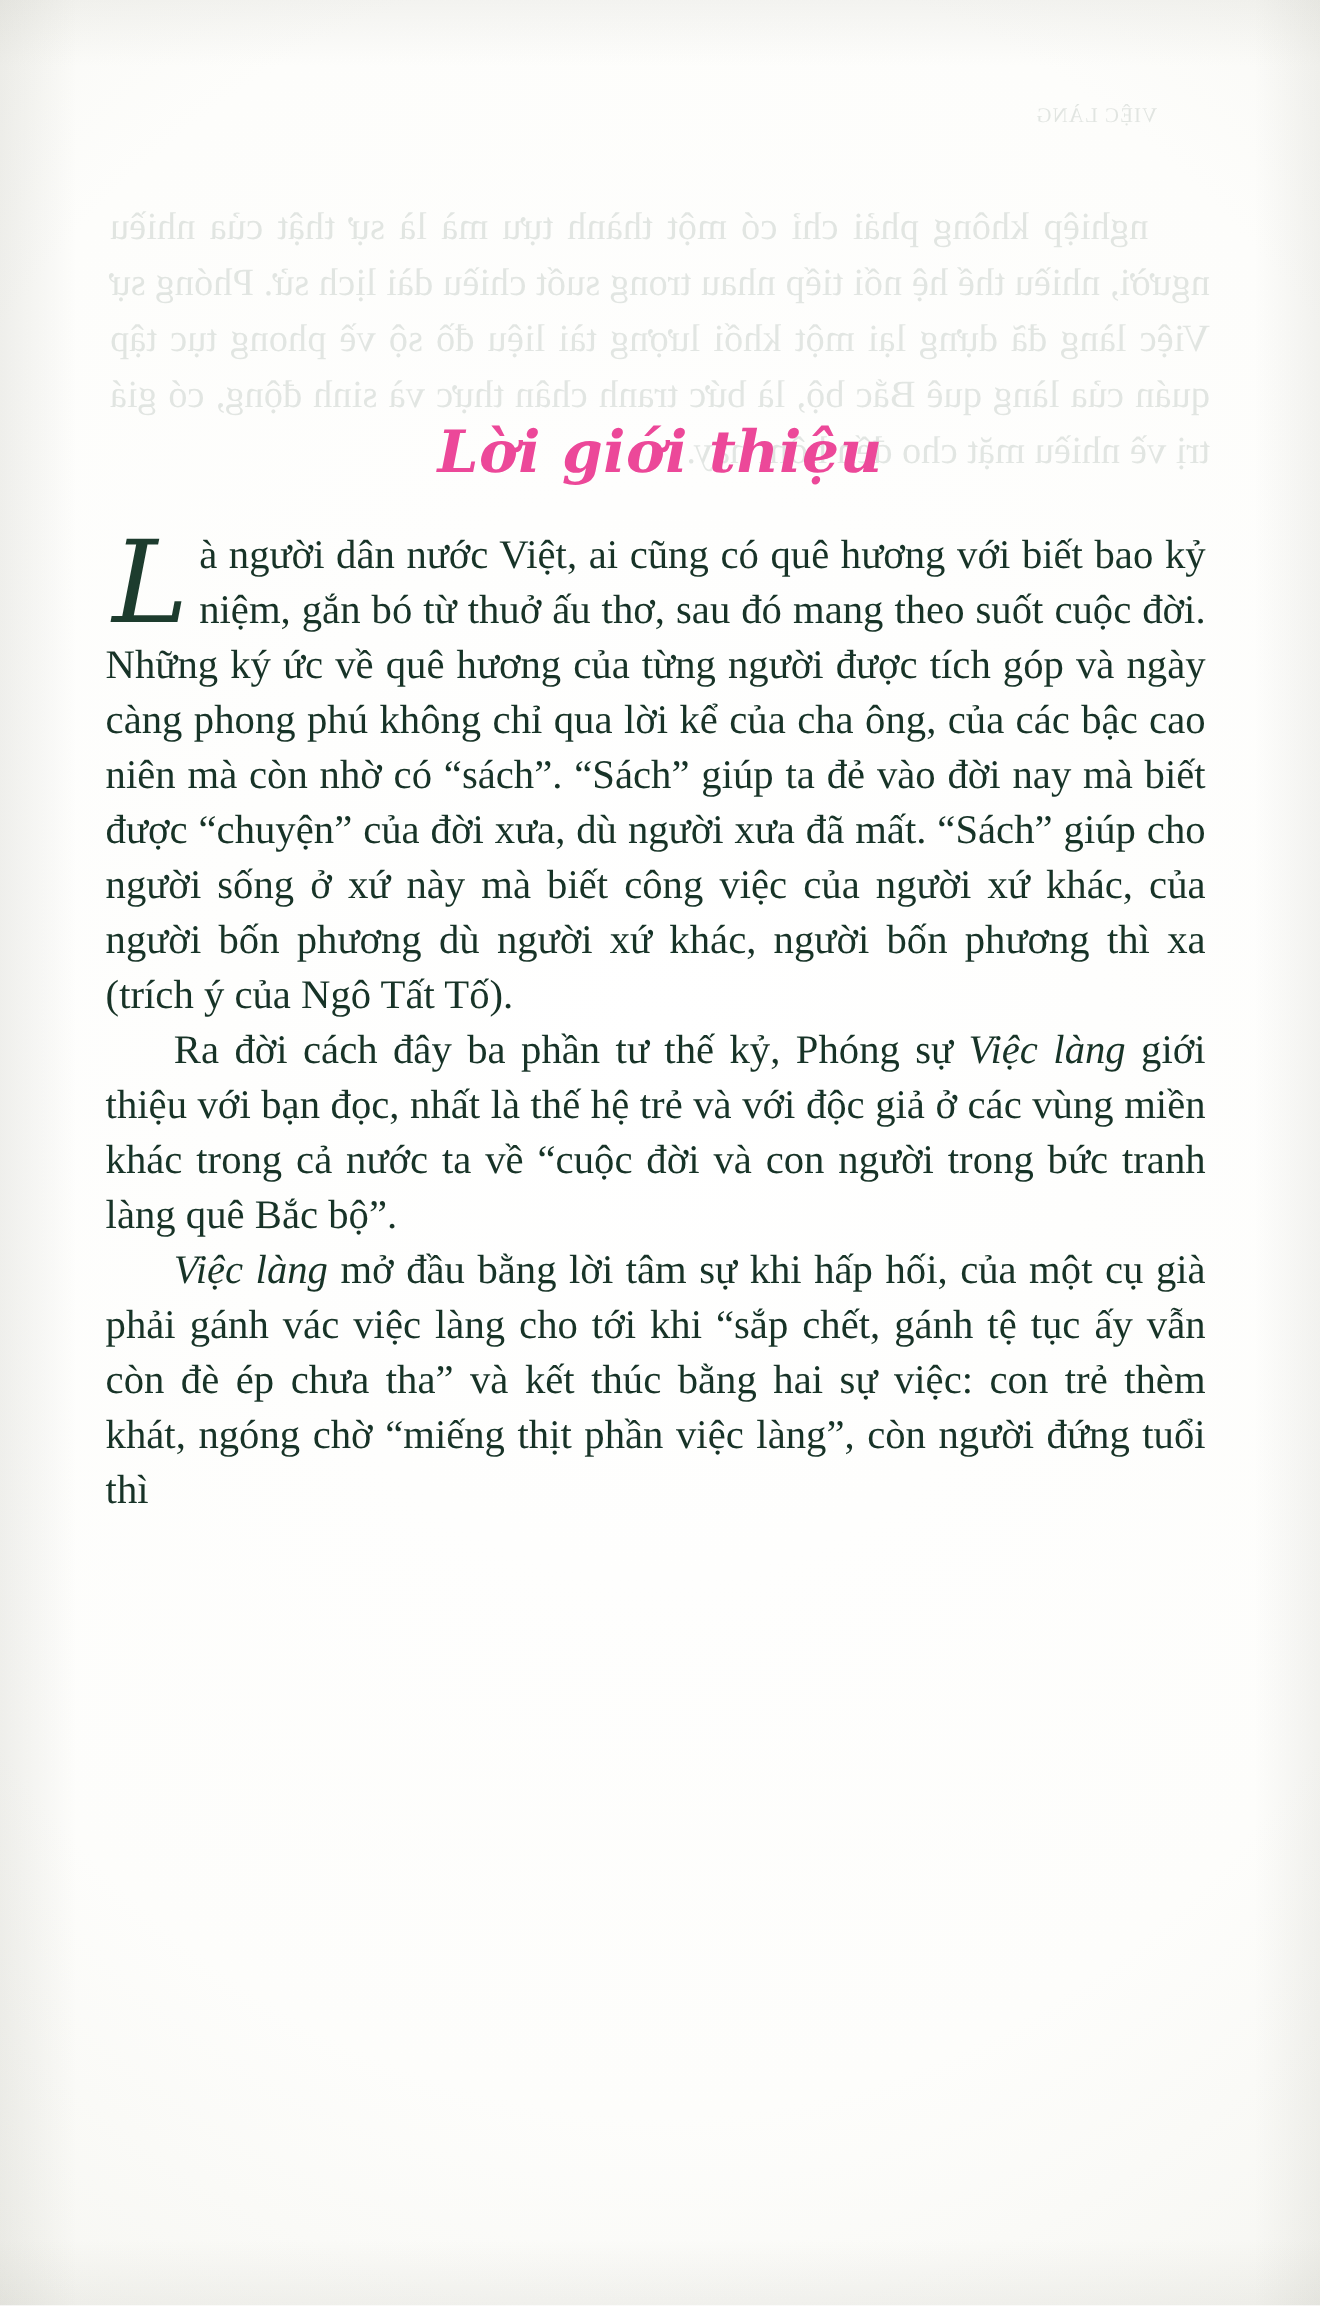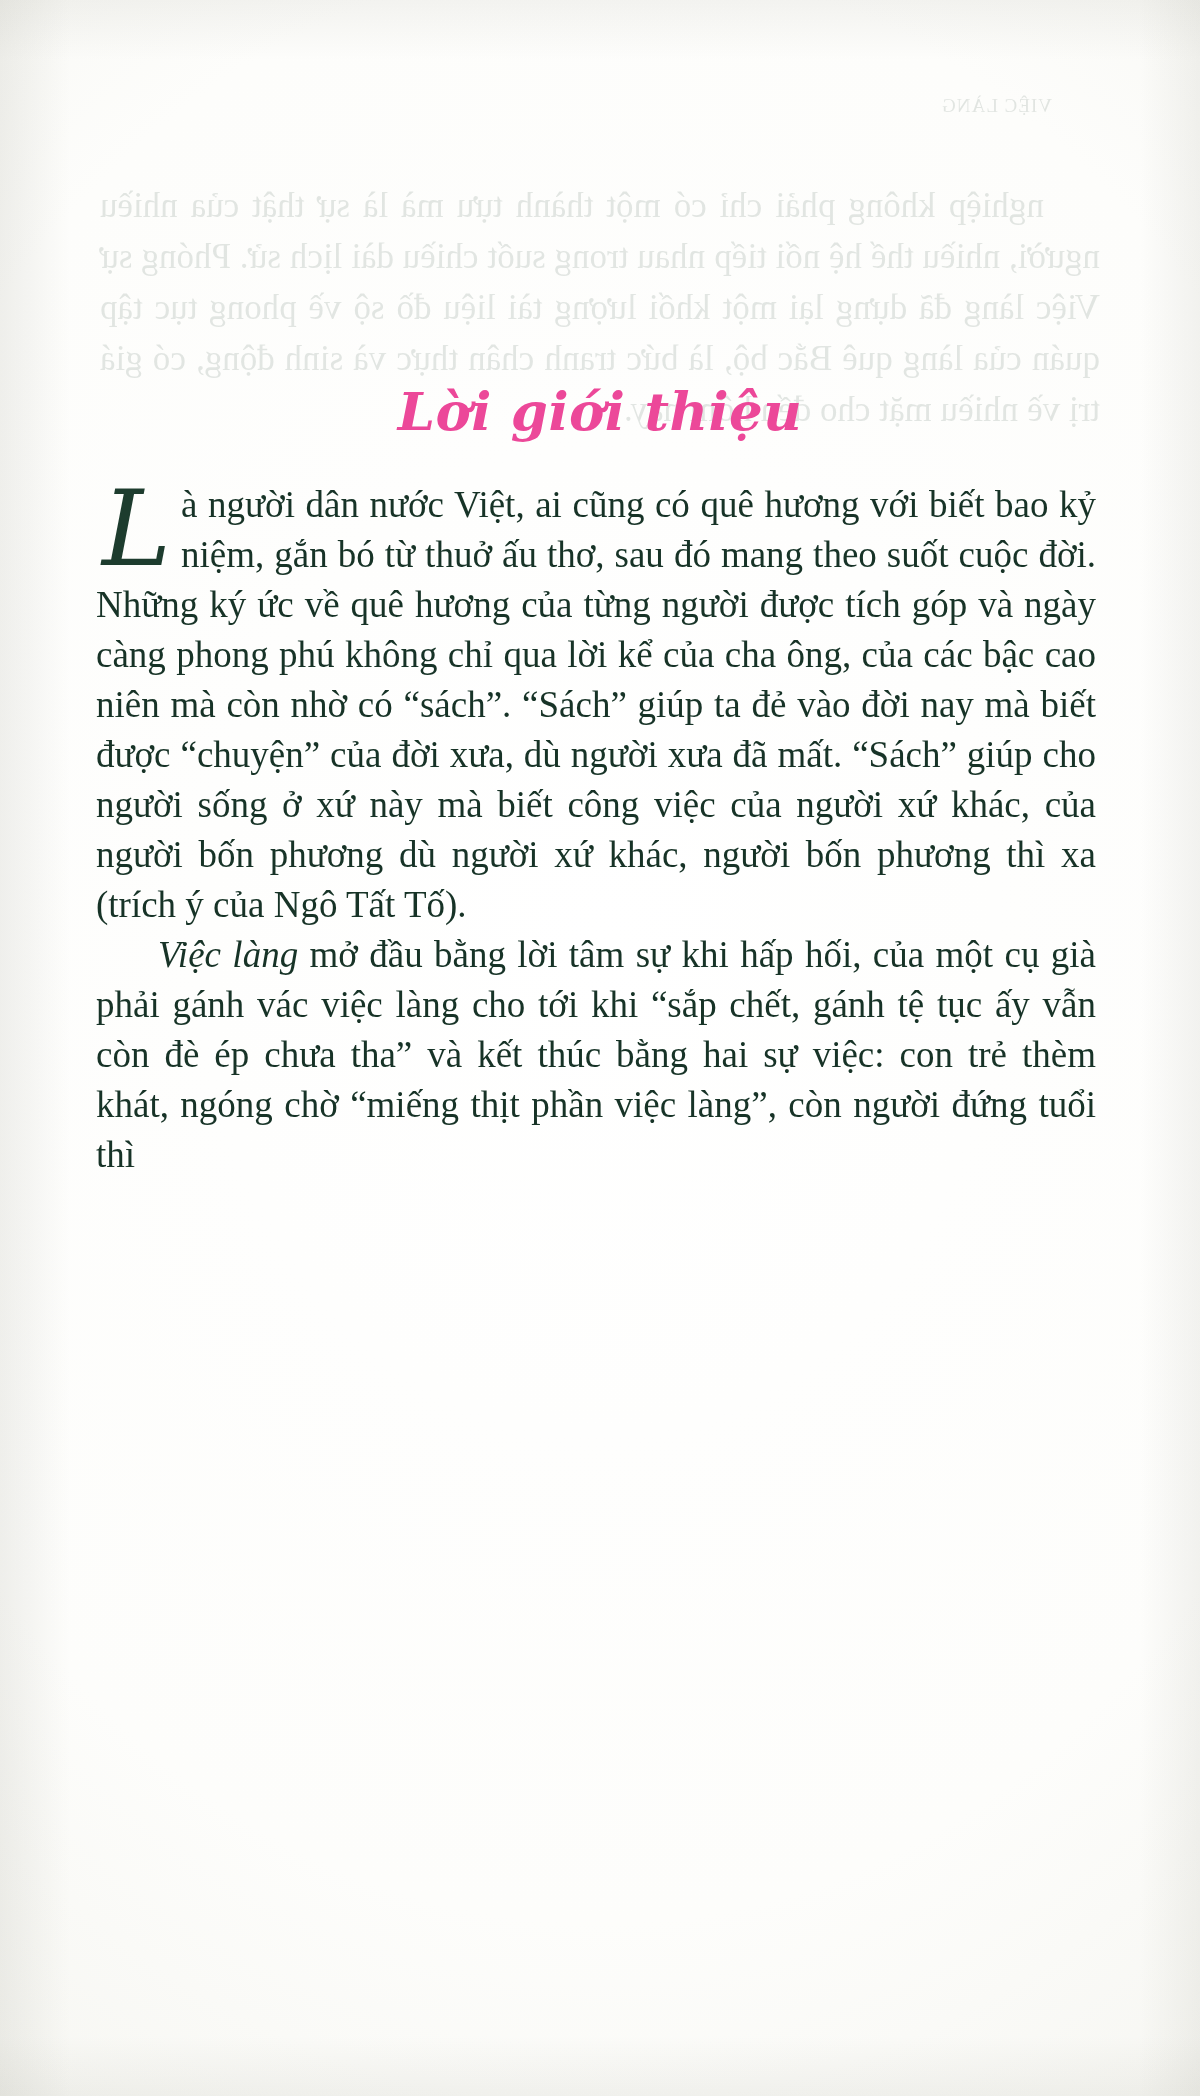--- a/index.html
+++ b/index.html
@@ -138,19 +138,22 @@
 <div class="content">
 
   <h1 class="title">Lời giới thiệu</h1>
 
   <div class="body">
 
     <p class="first">
       <span class="dropcap">L</span><span>à người dân nước Việt, ai cũng có quê hương với biết bao kỷ niệm, gắn bó từ thuở ấu thơ, sau đó mang theo suốt cuộc đời. Những ký ức về quê hương của từng người được tích góp và ngày càng phong phú không chỉ qua lời kể của cha ông, của các bậc cao niên mà còn nhờ có “sách”. “Sách” giúp ta đẻ vào đời nay mà biết được “chuyện” của đời xưa, dù người xưa đã mất. “Sách” giúp cho người sống ở xứ này mà biết công việc của người xứ khác, của người bốn phương dù người xứ khác, người bốn phương thì xa (trích ý của Ngô Tất Tố).</span>
     </p>
 
+    <p>
+      <span>Ra đời cách đây ba phần tư thế kỷ, Phóng sự </span><span class="it">Việc làng</span><span> giới thiệu với bạn đọc, nhất là thế hệ trẻ và với độc giả ở các vùng miền khác trong cả nước ta về “cuộc đời và con người trong bức tranh làng quê Bắc bộ”.</span>
+    </p>
 
     <p>
       <span class="it">Việc làng</span><span> mở đầu bằng lời tâm sự khi hấp hối, của một cụ già phải gánh vác việc làng cho tới khi “sắp chết, gánh tệ tục ấy vẫn còn đè ép chưa tha” và kết thúc bằng hai sự việc: con trẻ thèm khát, ngóng chờ “miếng thịt phần việc làng”, còn người đứng tuổi thì</span>
     </p>
 
   </div>
 </div>
 
 </body></html>

